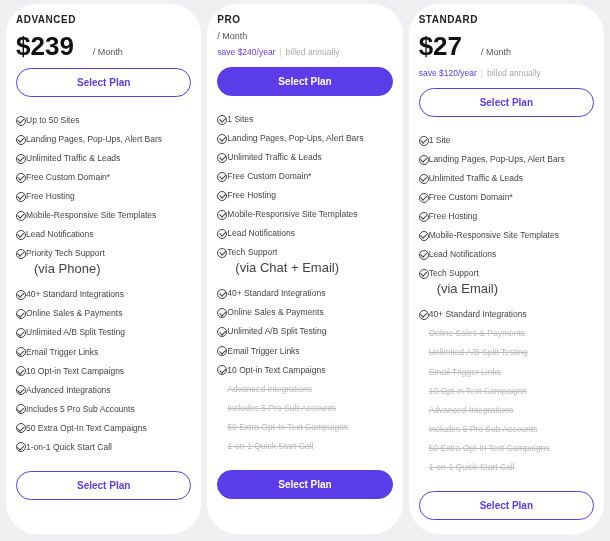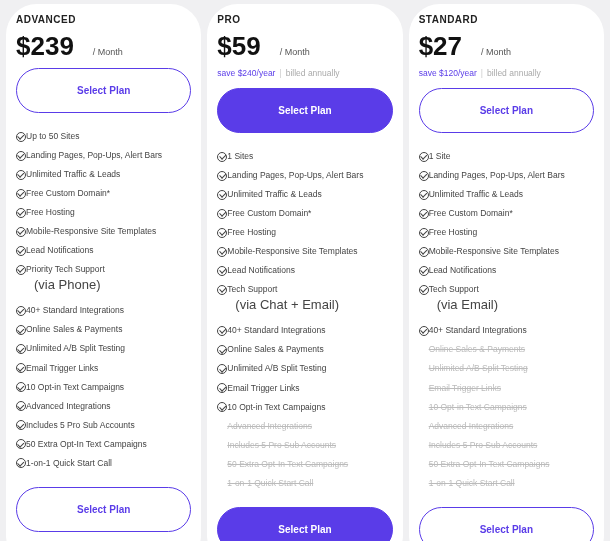--- a/index.html
+++ b/index.html
@@ -32,21 +32,21 @@
   .price-row { display: flex; align-items: baseline; gap: 19px; margin-bottom: 6px; }
   .price-amount { font-size: 26px; font-weight: 700; color: #111; }
   .price-period { font-size: 9px; color: #555; }
   .savings-row { font-size: 8.5px; margin-bottom: 10px; white-space: nowrap; }
   .savings { color: #5a3ce8; }
   .savings-divider { color: #ccc; margin: 0 4px; }
   .billed { color: #aaa; }
   .select-btn {
     width: 100%;
     border-radius: 999px;
-    padding: 16px 0;
+    padding: 8px 0;
     font-size: 10px;
     font-weight: 600;
     cursor: pointer;
     margin-bottom: 14px;
   }
   .select-btn.outline {
     background: #fff;
     border: 1px solid #5a3ce8;
     color: #5a3ce8;
   }
@@ -173,21 +173,20 @@
         <li class="feature-item">
           <span class="check-icon"></span>
           <span>50 Extra Opt-In Text Campaigns</span>
         </li>
         <li class="feature-item">
           <span class="check-icon"></span>
           <span>1-on-1 Quick Start Call</span>
         </li>
       </ul><button class="select-btn bottom-btn outline">Select Plan</button></div>
     <div class="plan-card"><div class="plan-name">PRO</div><div class="price-row">
-        <span class="price-amount">$59</span>
         <span class="price-period">/ Month</span>
       </div><div class="savings-row"><span class="savings">save $240/year</span><span class="savings-divider">|</span><span class="billed">billed annually</span></div><button class="select-btn filled">Select Plan</button><ul class="feature-list">
         <li class="feature-item">
           <span class="check-icon"></span>
           <span>1 Sites</span>
         </li>
         <li class="feature-item">
           <span class="check-icon"></span>
           <span>Landing Pages, Pop-Ups, Alert Bars</span>
         </li>

